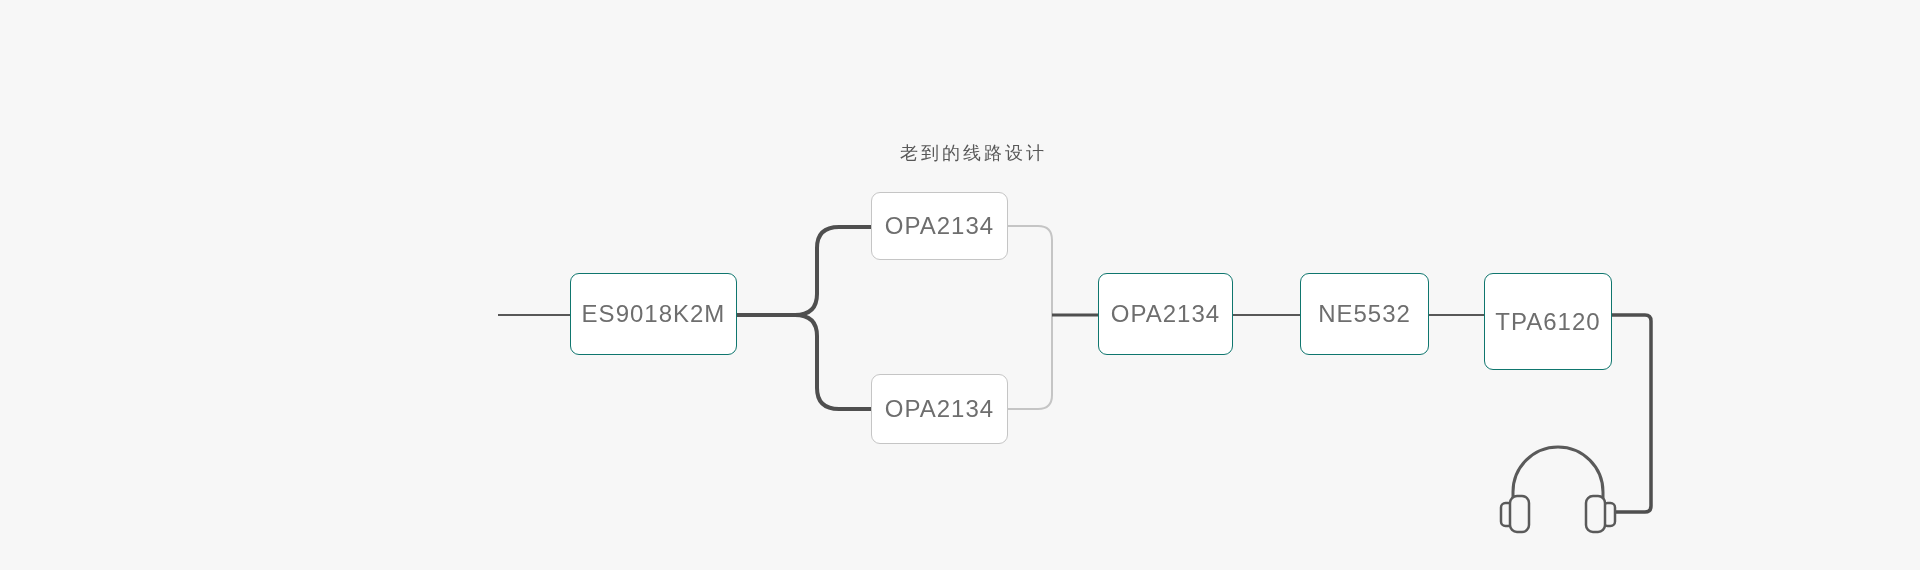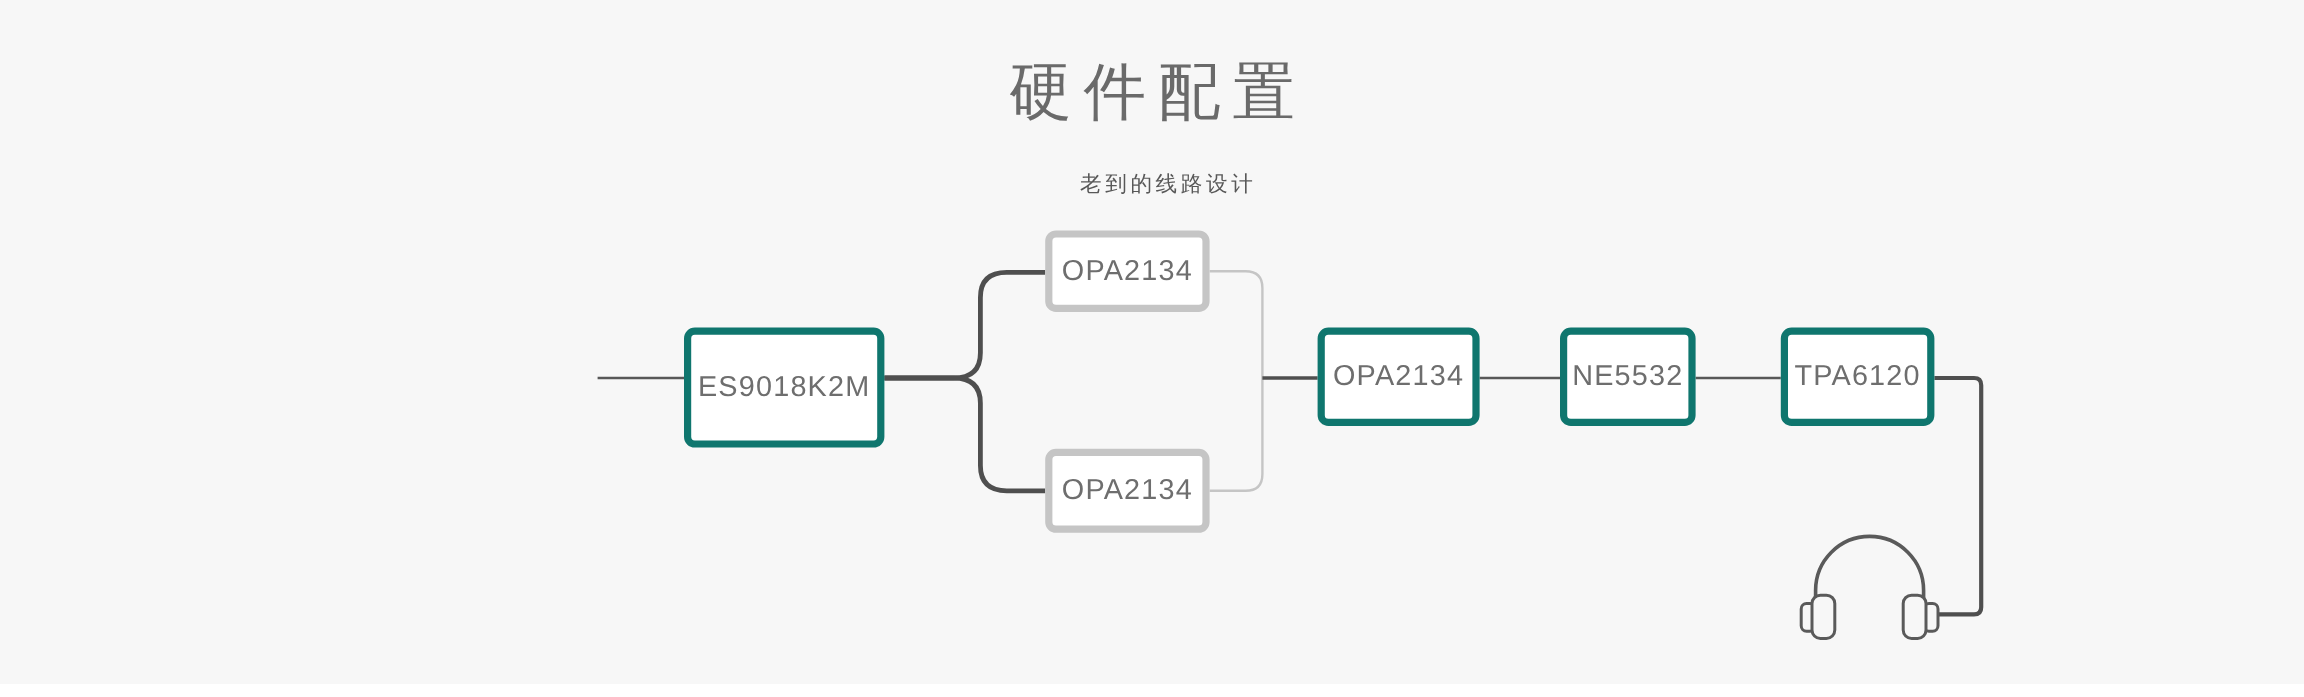--- a/index.html
+++ b/index.html
@@ -38,51 +38,50 @@
   }
   .connector-layer{
     position:absolute;
     top:0;left:0;
     width:1920px;height:581px;
   }
   .node{
     position:absolute;
     box-sizing:border-box;
     background:#ffffff;
-    border:6px solid #0f766e;
+    border:1px solid #0f766e;
     border-radius:9px;
     display:flex;
     align-items:center;
     justify-content:center;
     font-size:24px;
     color:#6e6e6e;
     letter-spacing:1px;
     white-space:nowrap;
   }
   .node.light{border-color:#c5c5c5;}
   .n-source  {left:255px; top:273px; width:243px; height:82px;}
-  .n-dac     {left:570px; top:273px; width:167px; height:100px;}
+  .n-dac     {left:570px; top:273px; width:167px; height:82px;}
   .n-op-top  {left:871px; top:192px; width:137px; height:68px;}
   .n-op-bot  {left:871px; top:374px; width:137px; height:70px;}
   .n-op-buf  {left:1098px;top:273px; width:135px; height:82px;}
-  .n-amp     {left:1300px;top:273px; width:113px; height:82px;}
-  .n-hpamp   {left:1484px;top:273px; width:128px; height:82px;}
+  .n-amp     {left:1300px;top:273px; width:129px; height:82px;}
+  .n-hpamp   {left:1484px;top:273px; width:128px; height:97px;}
   .bottom-strip{
     position:absolute;
     left:0;bottom:0;
     width:100%;height:11px;
     background:#ffffff;
   }
 </style>
 </head>
 <body>
 
 <div class="section">
 
-  <h1 class="page-title">硬件配置</h1>
   <p class="page-subtitle">老到的线路设计</p>
 
   <svg class="connector-layer" viewBox="0 0 1920 581" xmlns="http://www.w3.org/2000/svg" aria-hidden="true">
 
     <path d="M498 315 H570" fill="none" stroke="#585858" stroke-width="2"></path>
 
     <path d="M737 315 H795 Q817 315 817 294 V248 Q817 227 839 227 H871" fill="none" stroke="#4f4f4f" stroke-width="4"></path>
 
     <path d="M737 315 H795 Q817 315 817 336 V388 Q817 409 839 409 H871" fill="none" stroke="#4f4f4f" stroke-width="4"></path>
 

